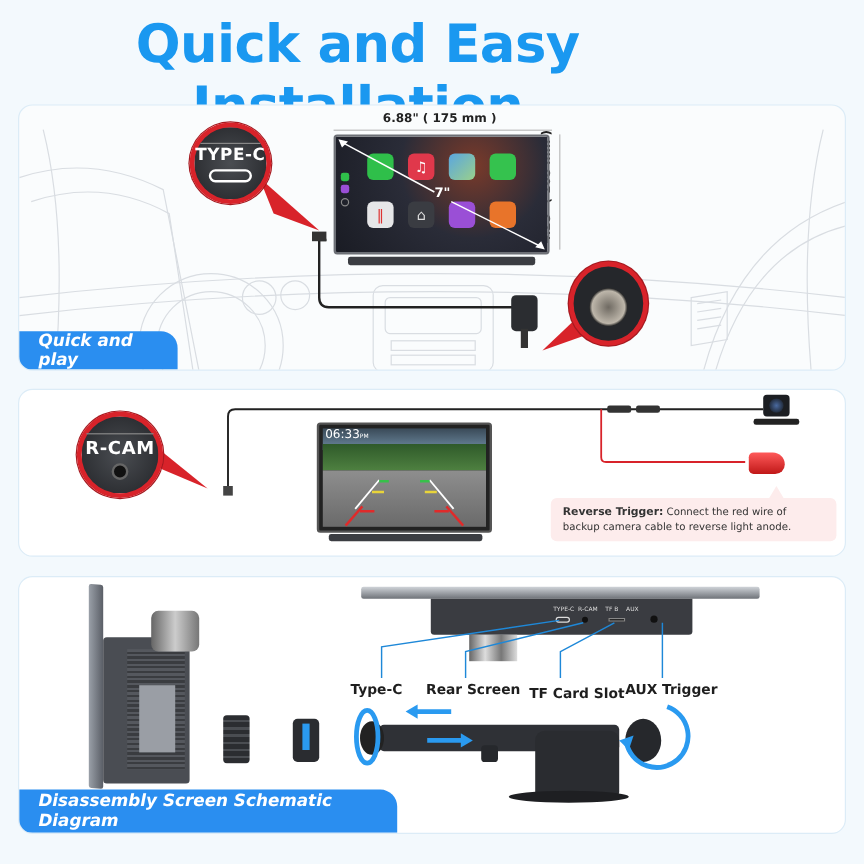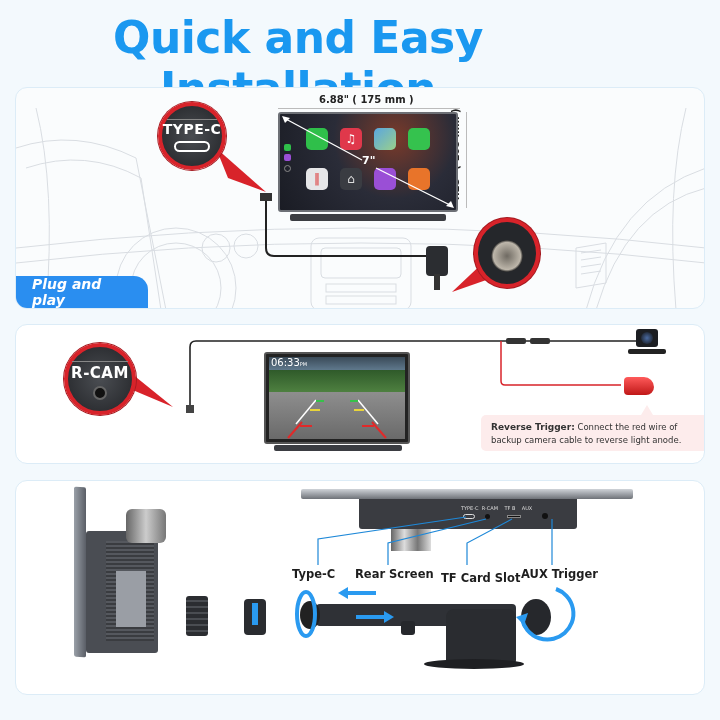--- a/index.html
+++ b/index.html
@@ -59,21 +59,21 @@
   }
   .dim-v { transform: rotate(-90deg); transform-origin: left top; }
 
   .app { position: absolute; width: 22px; height: 22px; border-radius: 5px; }
 
   .port-label {
     position: absolute; font-size: 11.5px; font-weight: 700; color: #1e1e1e;
     white-space: nowrap;
   }
   .note {
-    position: absolute; left: 465px; top: 90px; width: 238px; height: 36px;
+    position: absolute; left: 443px; top: 90px; width: 238px; height: 36px;
     background: #fdecec; border-radius: 5px; font-size: 8.5px; color: #333;
     padding: 6px 10px; line-height: 1.45;
   }
   .note b { font-weight: 700; font-size: 9px; }
   .note-tip {
     position: absolute; left: 625px; top: 80px; width: 0; height: 0;
     border-left: 6px solid transparent; border-right: 6px solid transparent;
     border-bottom: 10px solid #fdecec;
   }
 </style>
@@ -154,21 +154,21 @@
     <div style="width:36px;height:11px;border:2px solid #fff;border-radius:6px;margin:4px auto 0;"></div>
   </div>
 
   <svg class="pointer" style="left:432px;top:160px;" width="50" height="50">
     <polygon points="4,44 40,10 44,30" fill="#d8232a"></polygon>
   </svg>
   <div class="bubble" style="left:458px;top:130px;width:66px;height:70px;background:#25272b;">
     <div style="width:32px;height:32px;border-radius:50%;margin:18px auto 0;background:radial-gradient(circle,#6f6a62 0%,#bdb6aa 60%,#2a2a2a 70%);"></div>
   </div>
 
-  <div class="tag">Plug and play</div>
+  <div class="tag">Quick and play</div>
 </section>
 
 <section class="panel p2">
 
   <svg class="pointer" style="left:105px;top:40px;" width="60" height="50">
     <polygon points="0,0 14,26 52,42" fill="#d8232a"></polygon>
   </svg>
   <div class="bubble" style="left:48px;top:18px;width:72px;height:72px;">
     <div style="border-top:1px solid #888;width:56px;margin:14px auto 0;"></div>
     <div class="lbl" style="font-size:15px;margin-top:2px;">R-CAM</div>
@@ -276,13 +276,14 @@
       <ellipse cx="290" cy="133" rx="9" ry="22"></ellipse>
       <path d="M540 108 A26 26 0 1 1 506 138"></path>
     </g>
     <g fill="#2a9af0">
       <polygon points="322,112 332,106 332,118"></polygon>
       <polygon points="378,136 368,130 368,142"></polygon>
       <polygon points="500,136 512,132 508,144"></polygon>
     </g>
   </svg>
 
+  <div class="tag">Disassembly Screen Schematic Diagram</div>
 </section>
 
 </body></html>

